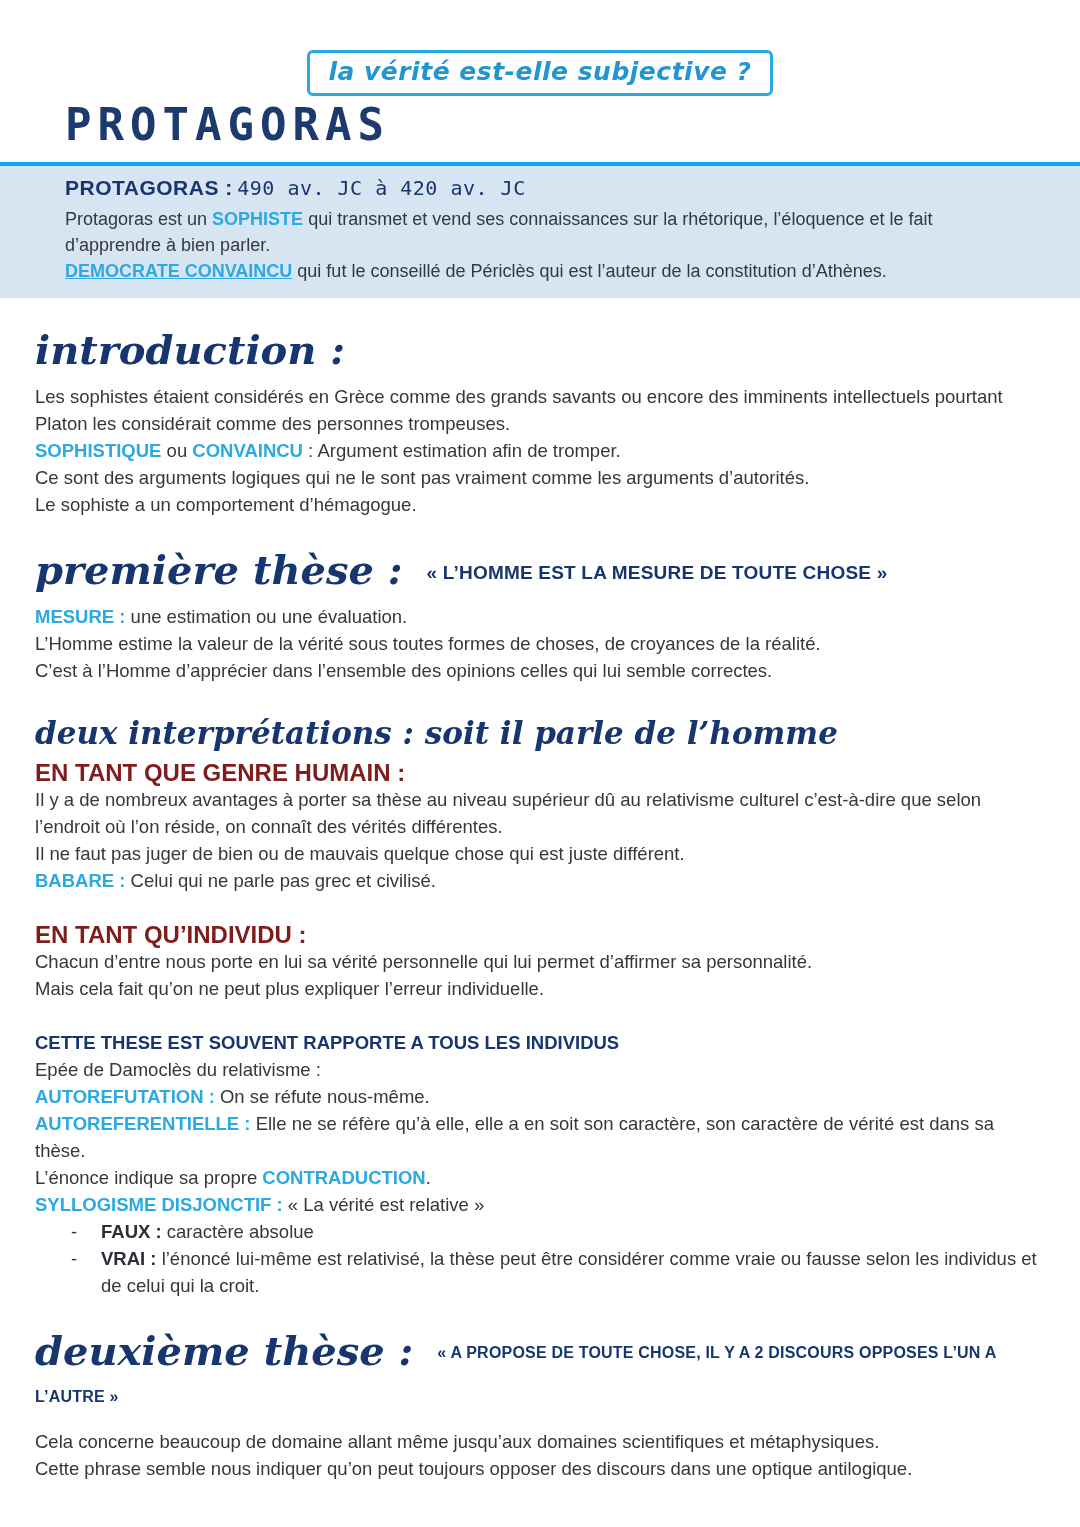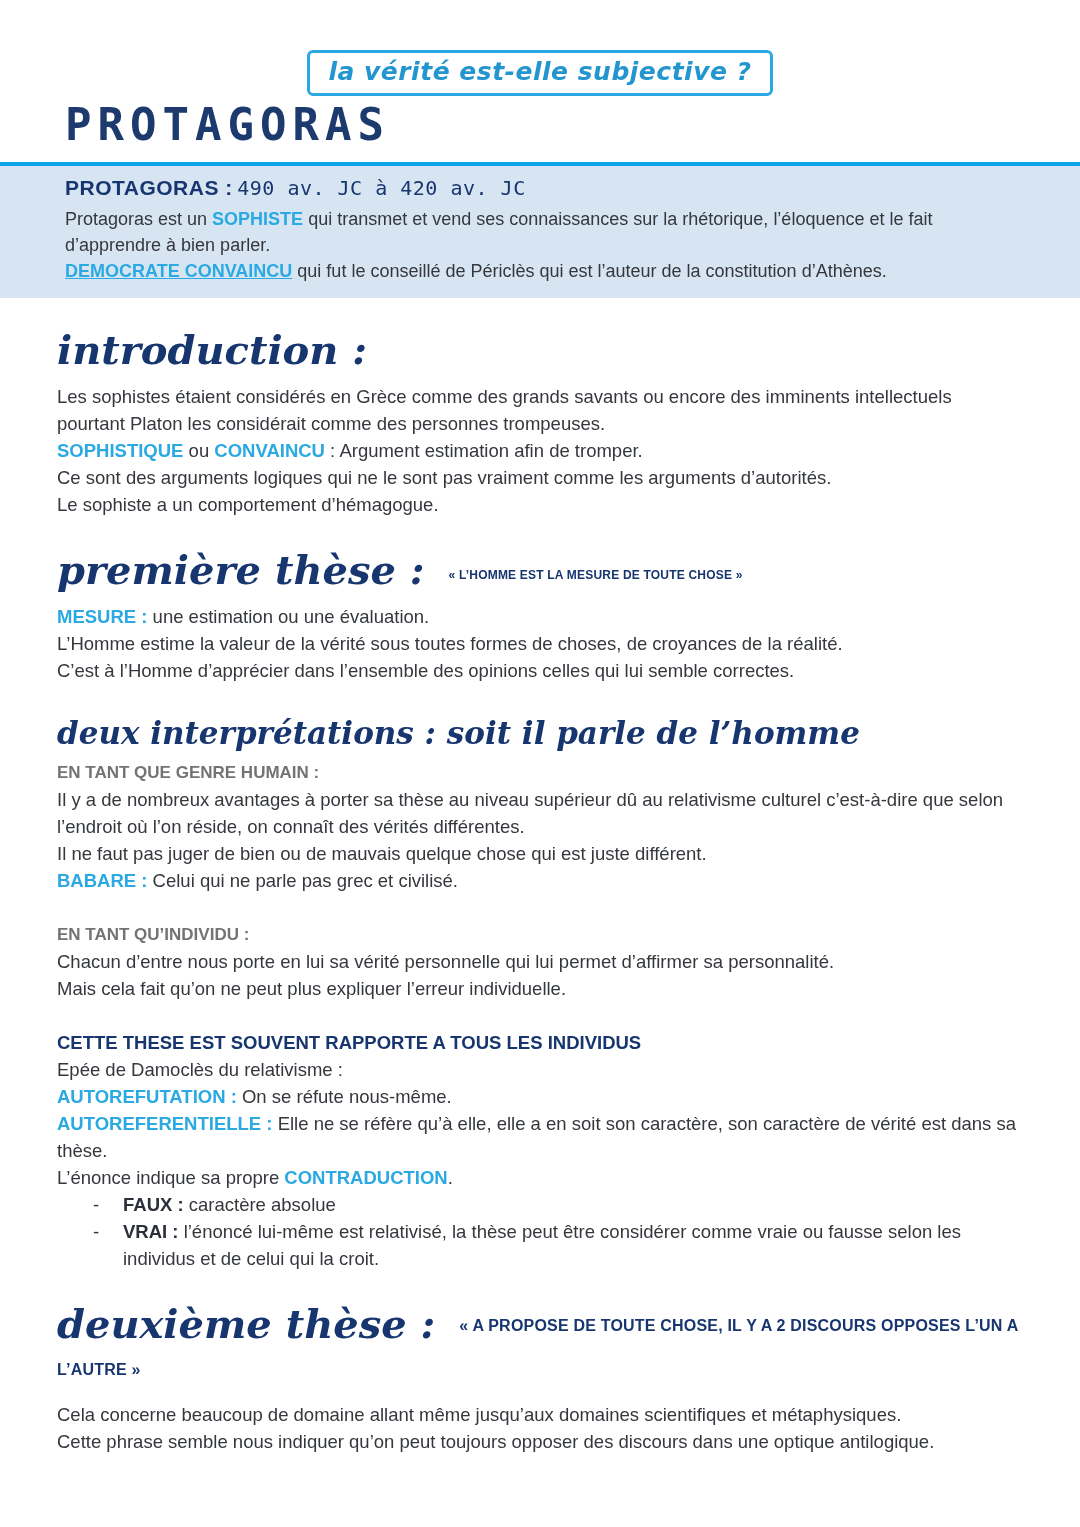--- a/index.html
+++ b/index.html
@@ -57,21 +57,21 @@
     letter-spacing: 0.5px;
   }
   .banner-dates {
     font-family: "DejaVu Sans Mono", monospace;
     font-size: 20px;
     color: #17356e;
     letter-spacing: 0.5px;
   }
   .banner p.line { font-size: 18px; line-height: 26px; }
 
-  .content { padding: 0 57px 40px; }
+  .content { padding: 0 35px 40px; }
 
   p.line { margin: 0; font-size: 18.5px; line-height: 27px; }
 
   .kw  { color: #2aa9e2; font-weight: bold; }
   .kwu { color: #2aa9e2; font-weight: bold; text-decoration: underline; }
   .nb  { color: #2b2f3a; font-weight: bold; }
 
   h2.cursive {
     font-family: "DejaVu Serif", serif;
     font-style: italic;
@@ -81,34 +81,34 @@
     line-height: 1.12;
     margin: 30px 0 10px;
   }
   h2.cursive.smaller { font-size: 31px; margin: 32px 0 8px; }
 
   .heading-quote {
     font-family: "Liberation Sans", sans-serif;
     font-style: normal;
     font-weight: bold;
     color: #17356e;
-    font-size: 12px;
+    font-size: 19px;
     margin-left: 10px;
     letter-spacing: 0.2px;
     position: relative;
     top: -5px;
   }
   .heading-quote.small { font-size: 16px; top: -7px; }
 
   .subhead {
     margin: 0;
-    font-size: 17px;
+    font-size: 24px;
     line-height: 27px;
     font-weight: bold;
-    color: #737373;
+    color: #7f1d1d;
   }
   .navyhead {
     margin: 0;
     font-size: 18.5px;
     line-height: 27px;
     font-weight: bold;
     color: #17356e;
   }
   .mt-gap { margin-top: 27px; }
 
@@ -174,20 +174,21 @@
 
       <p class="subhead mt-gap">EN TANT QU’INDIVIDU :</p>
       <p class="line"><span>Chacun d’entre nous porte en lui sa vérité personnelle qui lui permet d’affirmer sa personnalité.</span></p>
       <p class="line"><span>Mais cela fait qu’on ne peut plus expliquer l’erreur individuelle.</span></p>
 
       <p class="navyhead mt-gap">CETTE THESE EST SOUVENT RAPPORTE A TOUS LES INDIVIDUS</p>
       <p class="line"><span>Epée de Damoclès du relativisme :</span></p>
       <p class="line"><span class="kw">AUTOREFUTATION :</span><span> On se réfute nous-même.</span></p>
       <p class="line"><span class="kw">AUTOREFERENTIELLE :</span><span> Elle ne se réfère qu’à elle, elle a en soit son caractère, son caractère de vérité est dans sa thèse.</span></p>
       <p class="line"><span>L’énonce indique sa propre </span><span class="kw">CONTRADUCTION</span><span>.</span></p>
+      <p class="line"><span class="kw">SYLLOGISME DISJONCTIF :</span><span> « La vérité est relative »</span></p>
 
       <div class="bullet">
         <span class="bullet-dash">-</span>
         <span class="bullet-text"><span class="nb">FAUX :</span><span> caractère absolue</span></span>
       </div>
       <div class="bullet">
         <span class="bullet-dash">-</span>
         <span class="bullet-text"><span class="nb">VRAI :</span><span> l’énoncé lui-même est relativisé, la thèse peut être considérer comme vraie ou fausse selon les individus et de celui qui la croit.</span></span>
       </div>
     </section>

